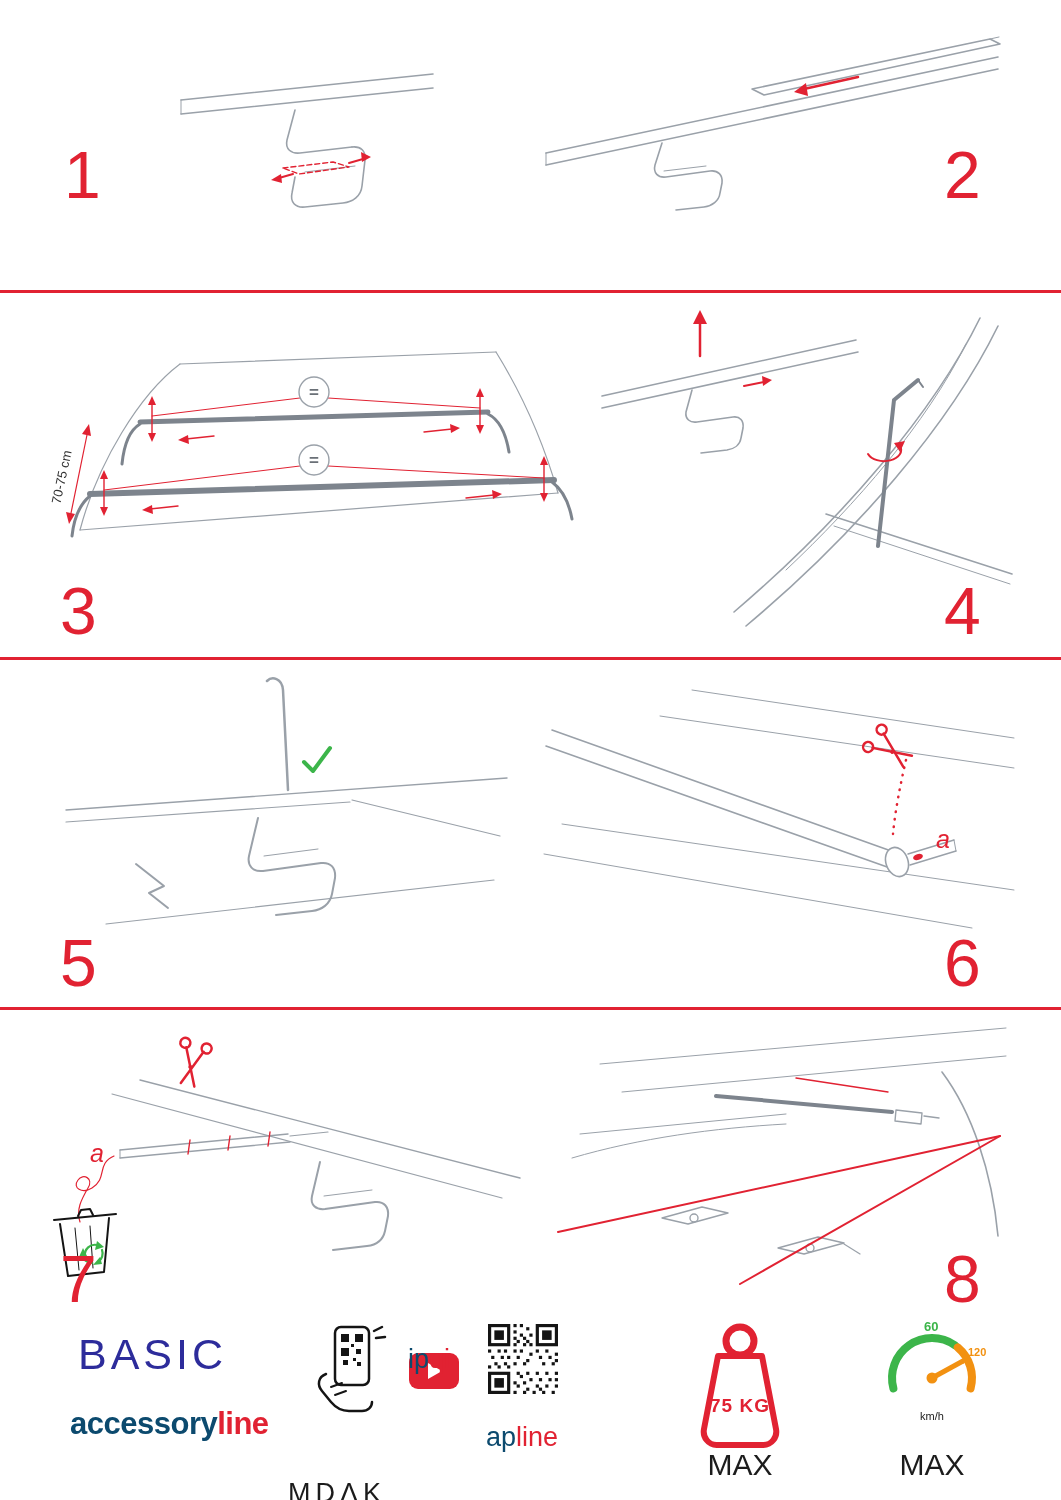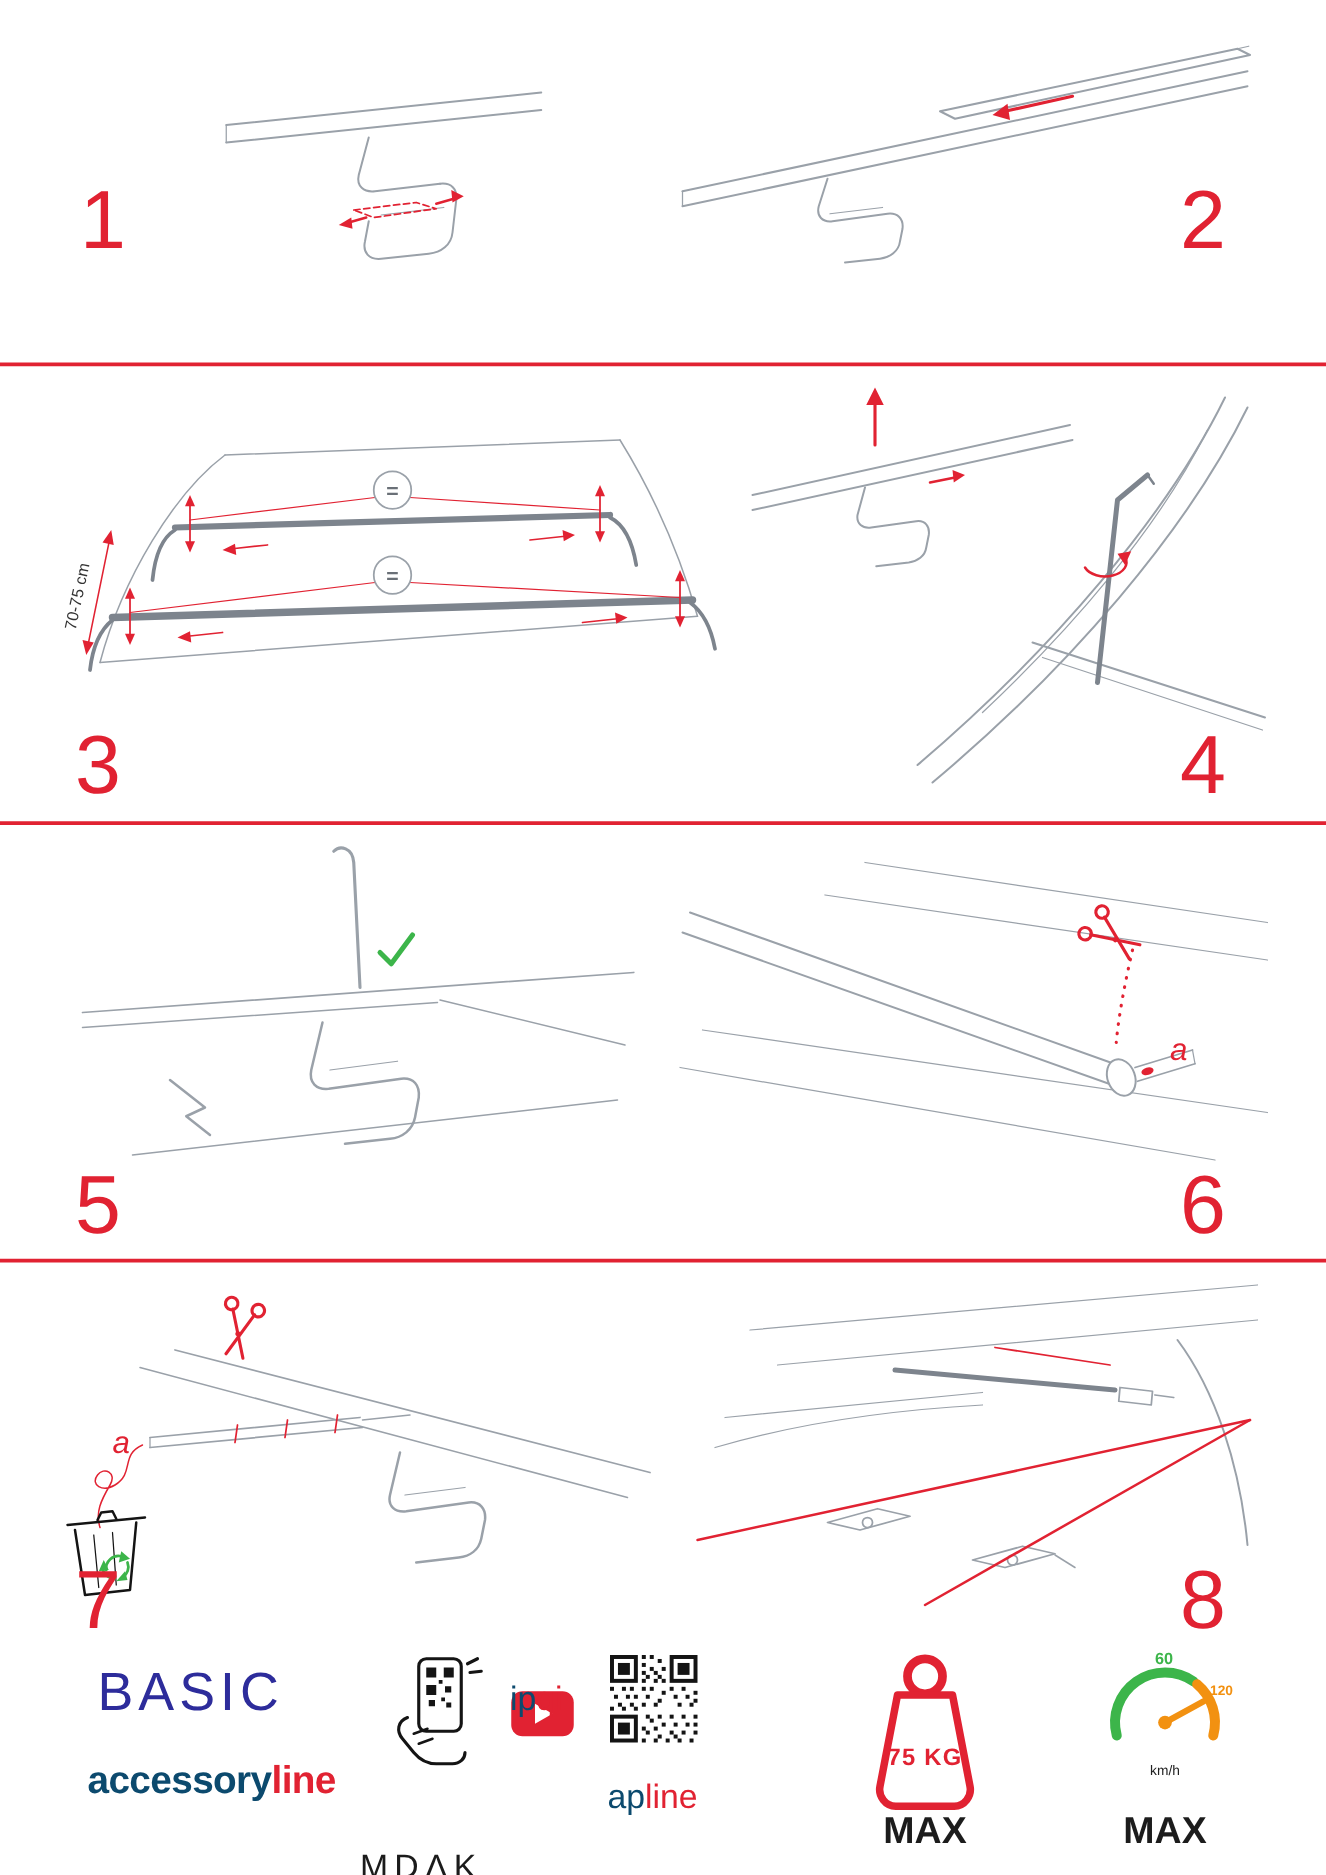--- a/index.html
+++ b/index.html
@@ -34,21 +34,21 @@
   .tg{fill:var(--green);font-size:13px;font-weight:bold}
   .to{fill:var(--orange);font-size:11px;font-weight:bold}
   .tu{fill:#222;font-size:11px;text-anchor:middle}
   .brand-basic{position:absolute;left:78px;top:1330px;color:var(--blue);font-size:43px;font-weight:normal;letter-spacing:4px}
   .brand-sub{position:absolute;left:70px;top:1406px;font-size:31px;font-weight:bold;letter-spacing:-0.5px}
   .b{color:#0c4a6e}.r{color:var(--accent)}
   .partner{position:absolute;font-size:27px;color:#1b1b1b;font-weight:500}
   .mdak{left:288px;top:1478px;letter-spacing:5px}
   .ipqi{left:408px;top:1344px}
   .apline{left:486px;top:1422px}
-  .max{position:absolute;width:112px;text-align:center;font-size:30px;font-weight:bold;color:#1c1c1c;top:1448px}
+  .max{position:absolute;width:112px;text-align:center;font-size:30px;font-weight:normal;color:#1c1c1c;top:1448px}
 </style>
 </head>
 <body>
 
 <div class="page">
 
   <svg class="panel" style="left:175px;top:52px" width="265" height="200" viewBox="0 0 265 200">
     <g>
       <path class="gs" d="M6 48 L258 22"></path>
       <path class="gs" d="M6 62 L258 36"></path>

